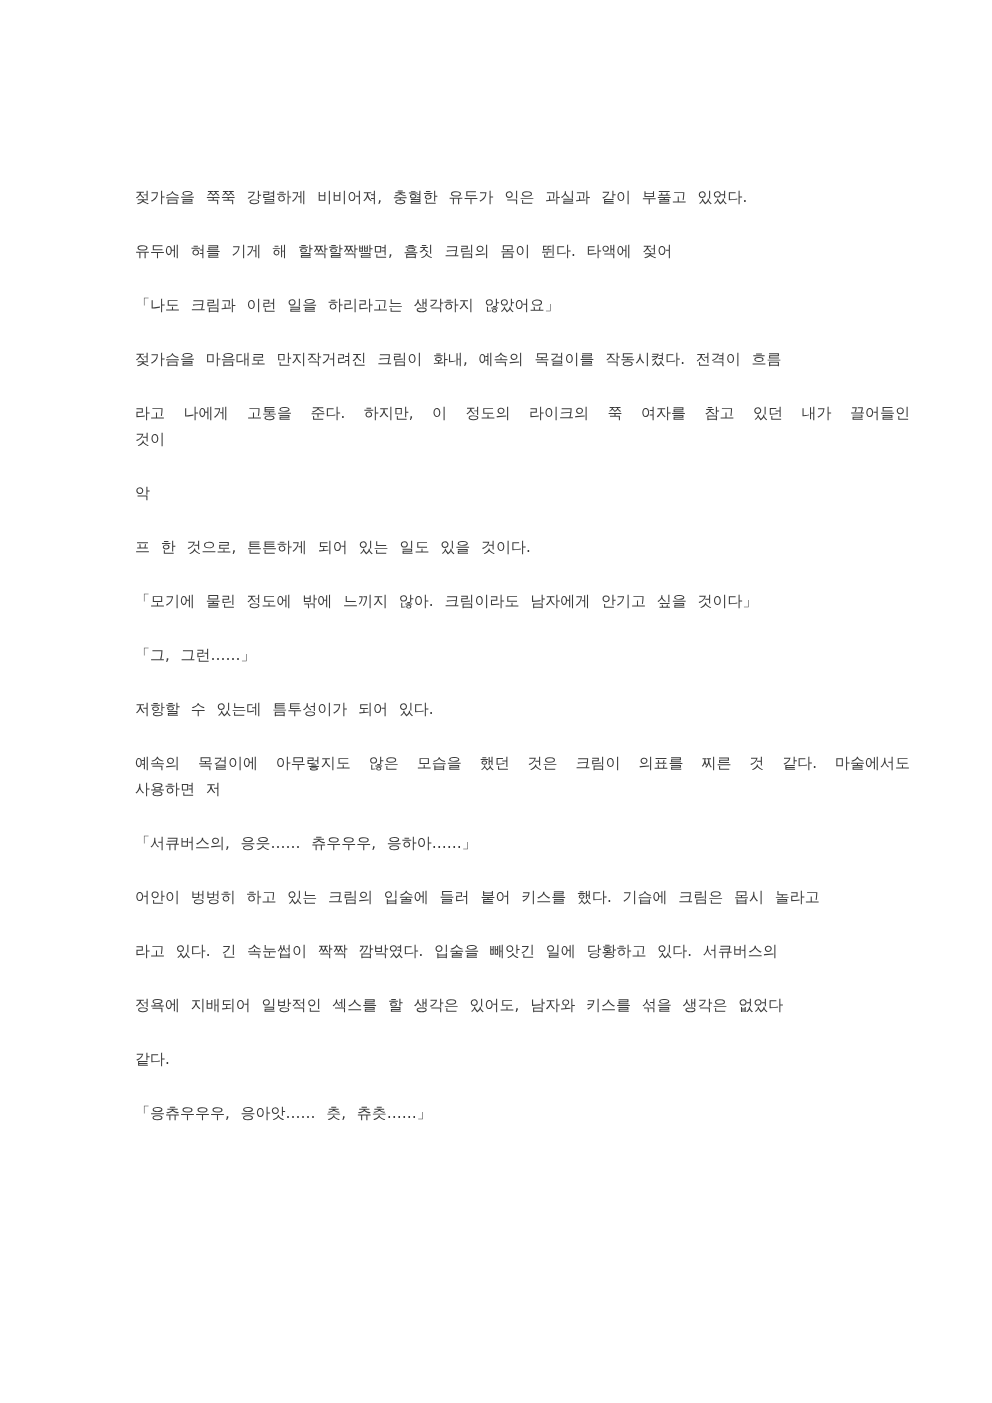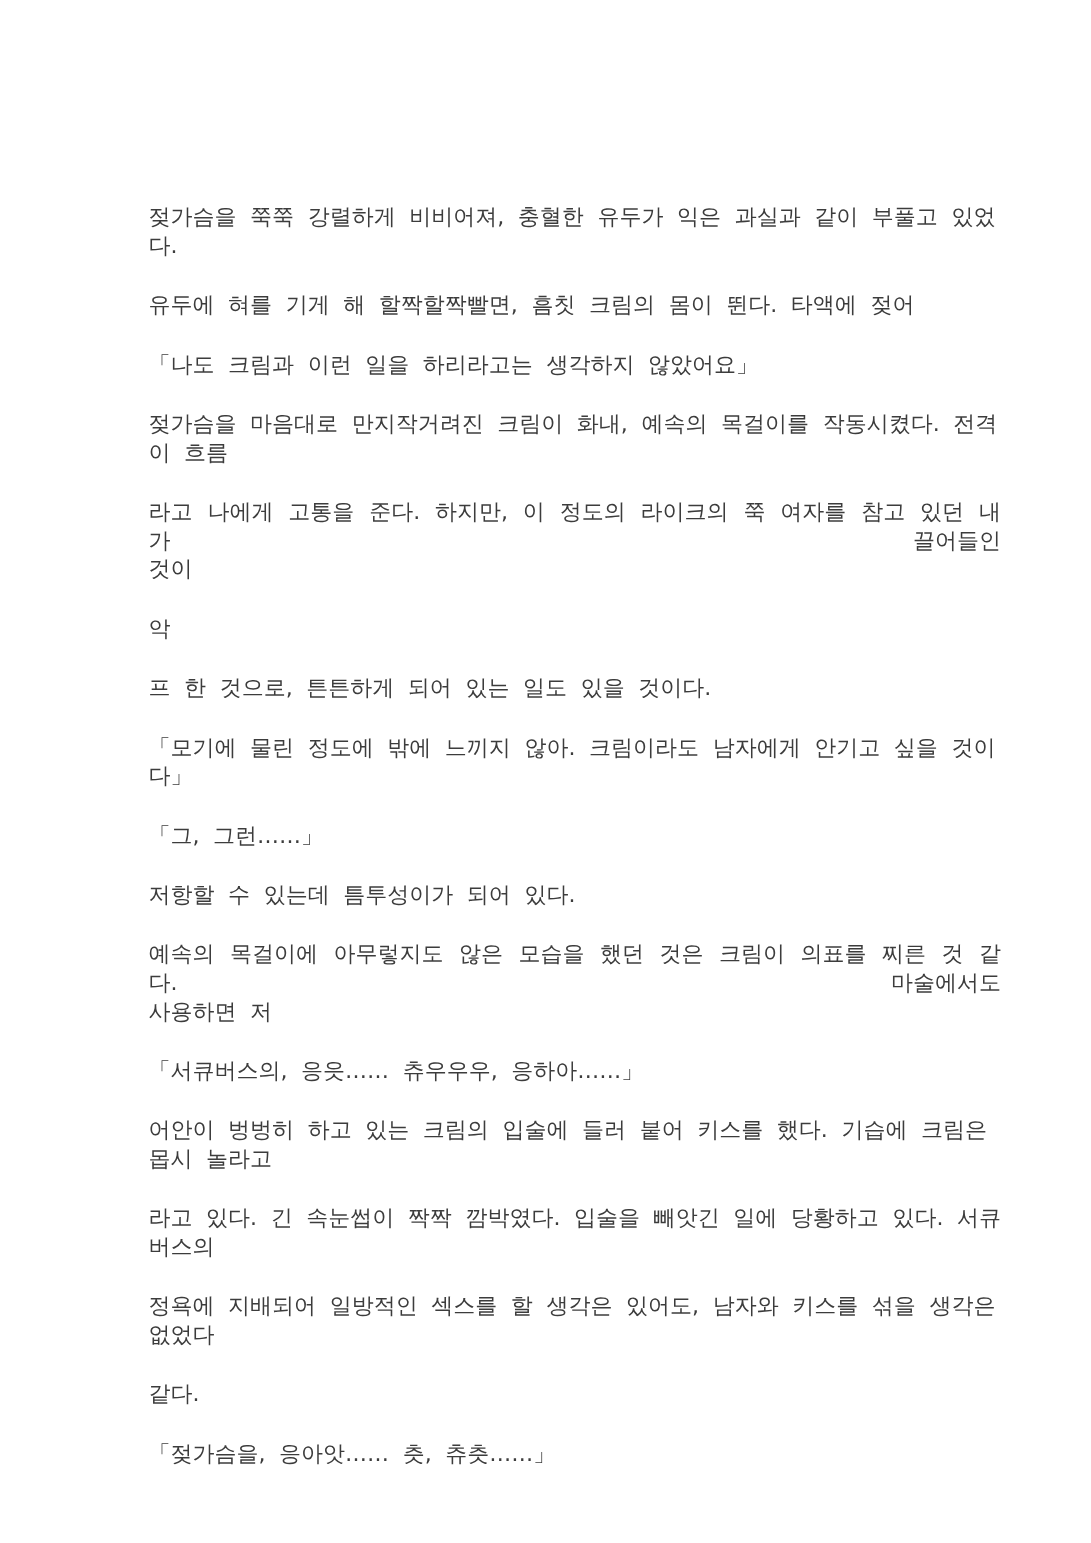--- a/index.html
+++ b/index.html
@@ -10,21 +10,21 @@
   .page {
     position: relative;
     width: 992px;
     height: 1403px;
     box-sizing: border-box;
     background: #ffffff;
     overflow: hidden;
     font-family: "DejaVu Sans", "Liberation Sans", sans-serif;
     color: #3c3c3c;
     padding: 184px 82px 0 135px;
-    font-size: 20px;
+    font-size: 15px;
     line-height: 26px;
     word-spacing: 6px;
   }
   .text-block {
     width: 100%;
   }
   .para {
     margin: 0 0 28px 0;
     padding: 0;
   }
@@ -106,17 +106,17 @@
 
     <p class="para">
       <span class="line">정욕에 지배되어 일방적인 섹스를 할 생각은 있어도, 남자와 키스를 섞을 생각은 없었다</span>
     </p>
 
     <p class="para">
       <span class="line">같다.</span>
     </p>
 
     <p class="para">
-      <span class="line">「젖가슴을, 응아앗…… 츳, 츄츳……」</span>
+      <span class="line">「응츄우우우, 응아앗…… 츳, 츄츳……」</span>
     </p>
 
   </div>
 </div>
 
 </body></html>

